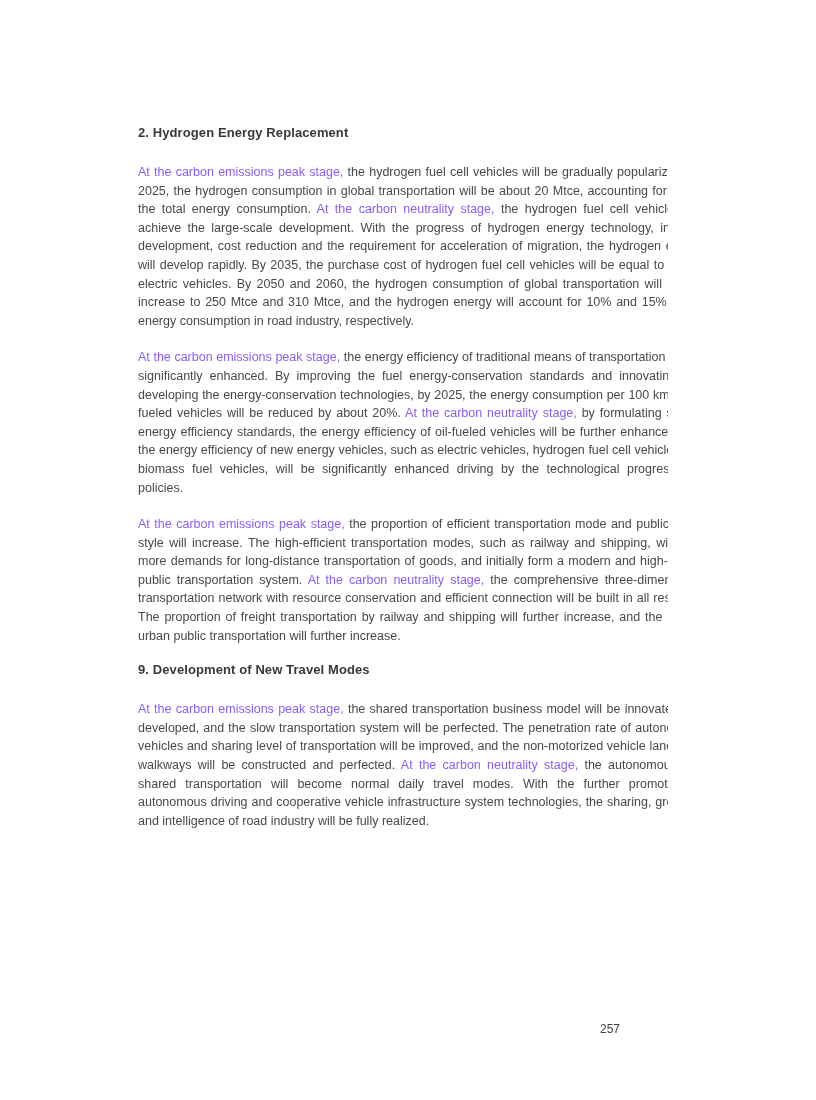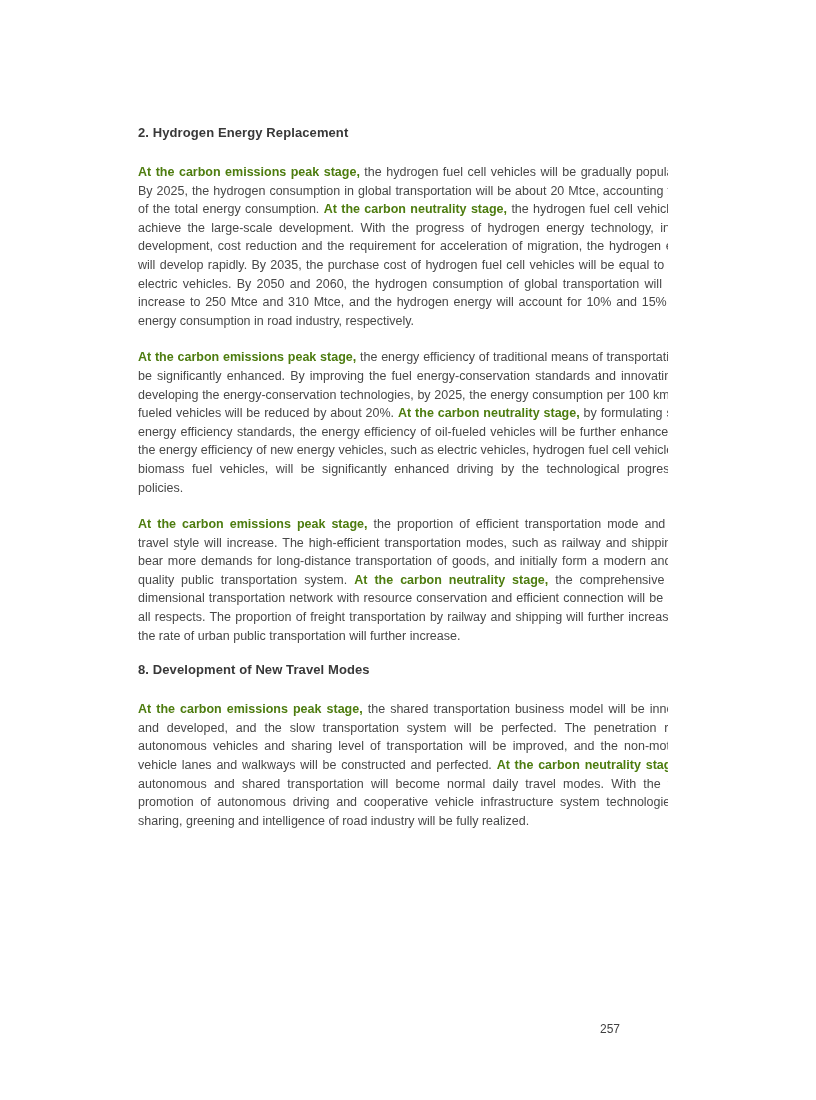--- a/index.html
+++ b/index.html
@@ -37,22 +37,22 @@
     margin: 0 0 23px 0;
   }
   .body-para {
     font-size: 12.5px;
     line-height: 18.6px;
     text-align: justify;
     color: #484848;
     margin: 0 0 18px 0;
   }
   .body-para .b {
-    font-weight: bold;
-    color: #4d7c0f;
+    font-weight: normal;
+    color: #8b5cf6;
   }
   .page-number {
     position: absolute;
     right: 48px;
     top: 1022px;
     font-size: 12px;
     line-height: 15px;
     color: #414141;
   }
 </style>
@@ -69,20 +69,20 @@
 
     <div>
       <p class="body-para"><span class="b">At the carbon emissions peak stage,</span><span> the energy efficiency of traditional means of transportation will be significantly enhanced. By improving the fuel energy-conservation standards and innovating and developing the energy-conservation technologies, by 2025, the energy consumption per 100 km of oil-fueled vehicles will be reduced by about 20%. </span><span class="b">At the carbon neutrality stage,</span><span> by formulating stricter energy efficiency standards, the energy efficiency of oil-fueled vehicles will be further enhanced, and the energy efficiency of new energy vehicles, such as electric vehicles, hydrogen fuel cell vehicles and biomass fuel vehicles, will be significantly enhanced driving by the technological progress and policies.</span></p>
     </div>
 
     <div>
       <p class="body-para"><span class="b">At the carbon emissions peak stage,</span><span> the proportion of efficient transportation mode and public travel style will increase. The high-efficient transportation modes, such as railway and shipping, will bear more demands for long-distance transportation of goods, and initially form a modern and high-quality public transportation system. </span><span class="b">At the carbon neutrality stage,</span><span> the comprehensive three-dimensional transportation network with resource conservation and efficient connection will be built in all respects. The proportion of freight transportation by railway and shipping will further increase, and the rate of urban public transportation will further increase.</span></p>
     </div>
 
     <div>
-      <h2 class="section-heading">8. Development of New Travel Modes</h2>
+      <h2 class="section-heading">9. Development of New Travel Modes</h2>
       <p class="body-para"><span class="b">At the carbon emissions peak stage,</span><span> the shared transportation business model will be innovated and developed, and the slow transportation system will be perfected. The penetration rate of autonomous vehicles and sharing level of transportation will be improved, and the non-motorized vehicle lanes and walkways will be constructed and perfected. </span><span class="b">At the carbon neutrality stage,</span><span> the autonomous and shared transportation will become normal daily travel modes. With the further promotion of autonomous driving and cooperative vehicle infrastructure system technologies, the sharing, greening and intelligence of road industry will be fully realized.</span></p>
     </div>
 
   </div>
 
   <div class="page-number">257</div>
 </div>
 
 </body></html>

